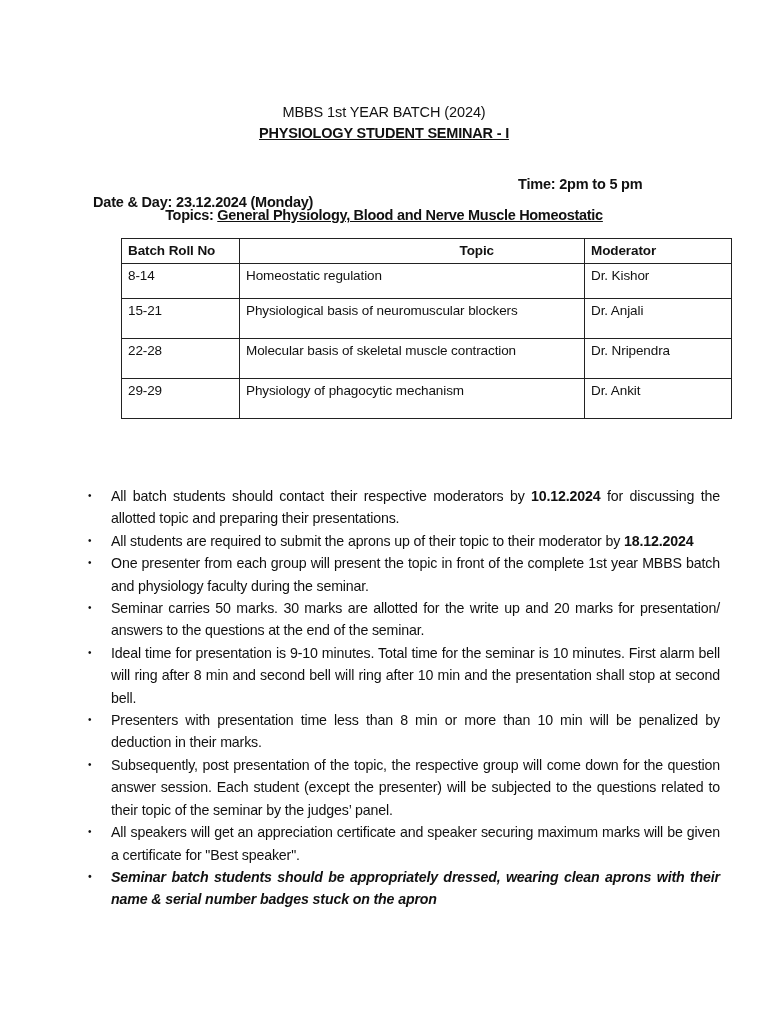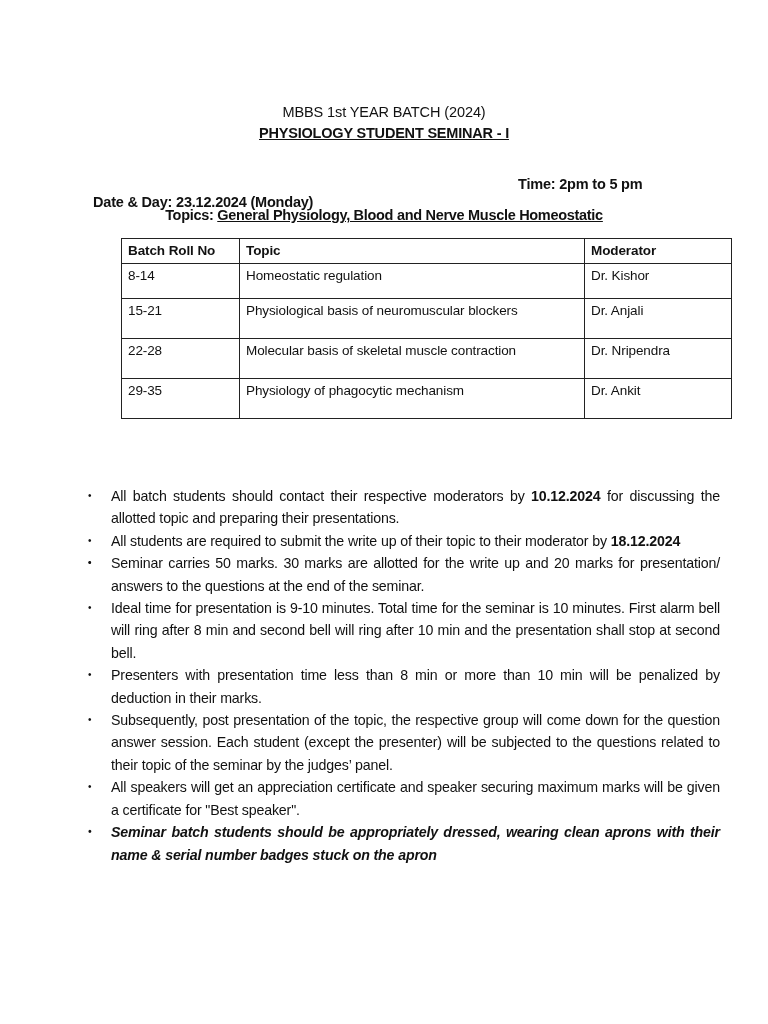--- a/index.html
+++ b/index.html
@@ -10,21 +10,21 @@
   .hdr1 { top: 104px; font-size: 14.5px; letter-spacing: -0.1px; }
   .hdr2 { top: 125px; font-size: 14.5px; font-weight: bold; text-decoration: underline; letter-spacing: -0.2px; }
   .dateline { position: absolute; top: 194px; left: 93px; font-size: 14.5px; font-weight: bold; letter-spacing: -0.2px; }
   .timeline { position: absolute; top: 176px; left: 518px; font-size: 14.5px; font-weight: bold; letter-spacing: -0.2px; }
   .topics { position: absolute; top: 207px; left: 0; width: 768px; text-align: center; font-size: 14.5px; font-weight: bold; letter-spacing: -0.3px; }
   .topics .u { text-decoration: underline; }
 
   table.sched { position: absolute; left: 121px; top: 238px; border-collapse: collapse; font-size: 13.5px; letter-spacing: -0.1px; border-radius: 7px; }
   table.sched td, table.sched th { border: 1px solid #222; vertical-align: top; padding: 2px 6px 0 6px; line-height: 19px; text-align: left; }
   table.sched th { font-weight: bold; height: 22px; }
-  table.sched th.topic-h { text-align: left; padding-right: 90px; }
+  table.sched th.topic-h { text-align: right; padding-right: 90px; }
   .c1 { width: 105px; }
   .c2 { width: 248px; }
   .c3 { width: 134px; }
   tr.r1 td { height: 37px; }
   tr.r2 td { height: 32px; }
   tr.r3 td, tr.r4 td, tr.r5 td { height: 37px; }
 
   ul.rules { position: absolute; top: 485px; left: 88px; width: 632px; margin: 0; padding: 0; list-style: none; font-size: 14.2px; line-height: 22.4px; letter-spacing: -0.15px; }
   ul.rules li { position: relative; padding-left: 23px; text-align: justify; margin: 0; }
   ul.rules li .bullet { position: absolute; left: 0; top: 0; font-size: 10px; }
@@ -61,31 +61,31 @@
       <td>15-21</td>
       <td>Physiological basis of neuromuscular blockers</td>
       <td>Dr. Anjali</td>
     </tr>
     <tr class="r4">
       <td>22-28</td>
       <td>Molecular basis of skeletal muscle contraction</td>
       <td>Dr. Nripendra</td>
     </tr>
     <tr class="r5">
-      <td>29-35</td>
+      <td>29-29</td>
       <td>Physiology of phagocytic mechanism</td>
       <td>Dr. Ankit</td>
     </tr>
   </tbody>
     </table>
 
   <ul class="rules">
     <li><span class="bullet">•</span><span>All batch students should contact their respective moderators by </span><b>10.12.2024</b><span> for discussing the allotted topic and preparing their presentations.</span></li>
-    <li><span class="bullet">•</span><span>All students are required to submit the write up of their topic to their moderator by </span><b>18.12.2024</b><span></span></li>
-    <li><span class="bullet">•</span></li>
+    <li><span class="bullet">•</span><span>All students are required to submit the aprons up of their topic to their moderator by </span><b>18.12.2024</b><span></span></li>
+    <li><span class="bullet">•</span><span>One presenter from each group will present the topic in front of the complete 1st year MBBS batch and physiology faculty during the seminar.</span></li>
     <li><span class="bullet">•</span><span>Seminar carries 50 marks. 30 marks are allotted for the write up and 20 marks for presentation/ answers to the questions at the end of the seminar.</span></li>
     <li><span class="bullet">•</span><span>Ideal time for presentation is 9-10 minutes. Total time for the seminar is 10 minutes. First alarm bell will ring after 8 min and second bell will ring after 10 min and the presentation shall stop at second bell.</span></li>
     <li><span class="bullet">•</span><span>Presenters with presentation time less than 8 min or more than 10 min will be penalized by deduction in their marks.</span></li>
     <li><span class="bullet">•</span><span>Subsequently, post presentation of the topic, the respective group will come down for the question answer session. Each student (except the presenter) will be subjected to the questions related to their topic of the seminar by the judges’ panel.</span></li>
     <li><span class="bullet">•</span><span>All speakers will get an appreciation certificate and speaker securing maximum marks will be given a certificate for "Best speaker".</span></li>
     <li class="bi"><span class="bullet">•</span><span>Seminar batch students should be appropriately dressed, wearing clean aprons with their name &amp; serial number badges stuck on the apron</span></li>
   </ul>
 </div>
 
 </body></html>

